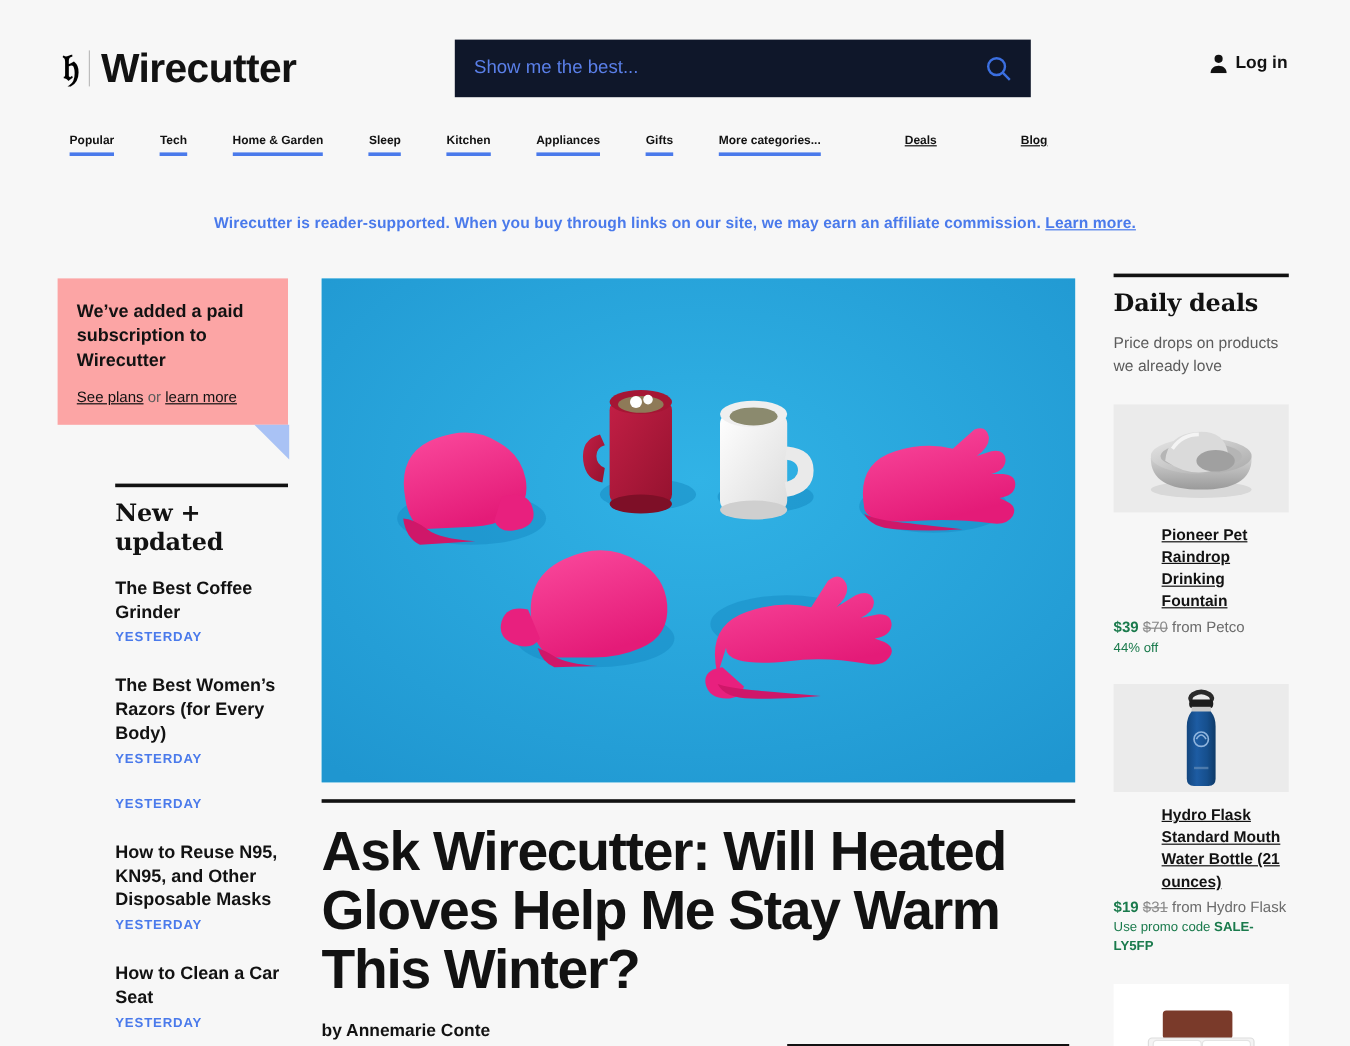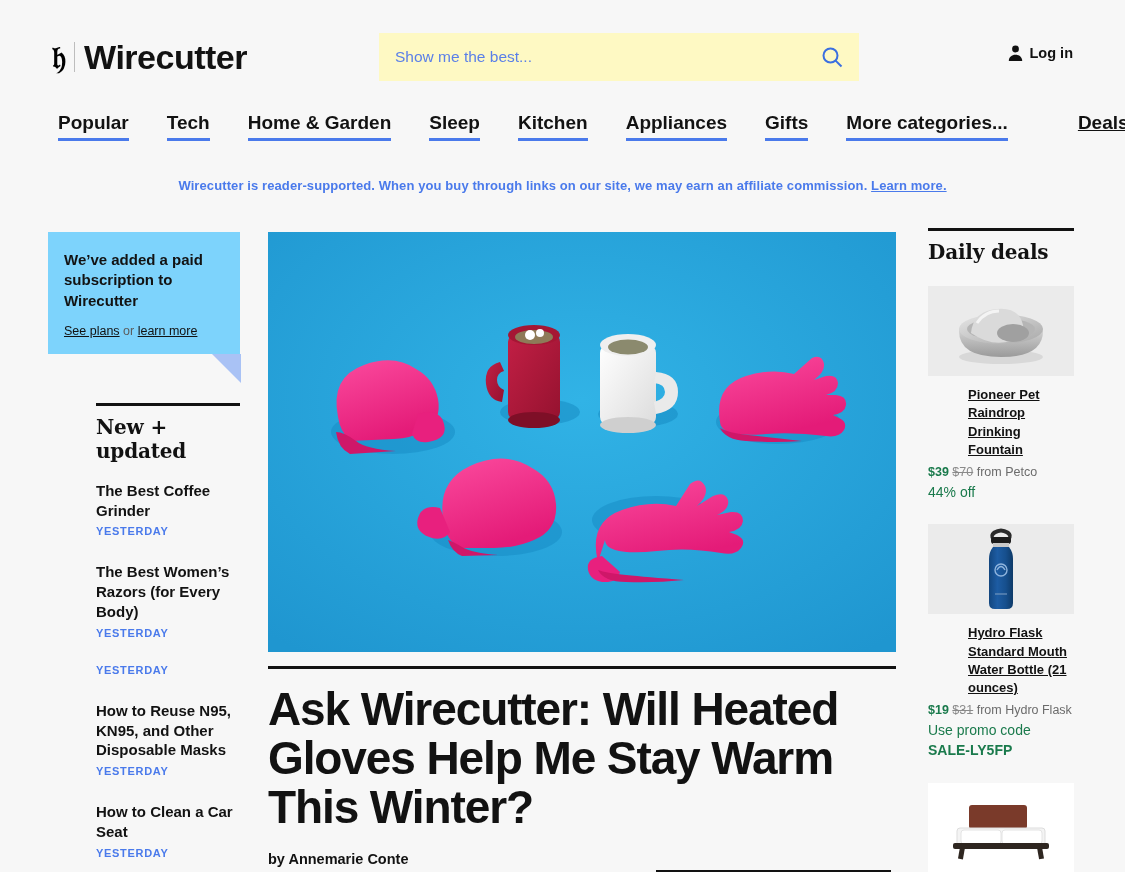--- a/index.html
+++ b/index.html
@@ -24,21 +24,21 @@
   }
   .logo-div { width: 1px; height: 30px; background: #bdbdbd; }
   .logo-word {
     font-family: Liberation Sans, sans-serif;
     font-size: 34px; font-weight: 700; color: #121212;
     line-height: 1; letter-spacing: -0.5px;
   }
   .search-box {
     position: absolute; left: 379px; top: 33px;
     width: 480px; height: 48px;
-    background: #fef9c3;
+    background: #0f172a;
     display: flex; align-items: center;
   }
   .search-input {
     flex: 1; border: 0; outline: 0; background: transparent;
     font-family: "Liberation Sans", sans-serif;
     font-size: 15.5px; color: #5a7fe8; padding: 0 16px;
   }
   .search-input::placeholder { color: #5a7fe8; opacity: 1; }
   .search-btn {
     width: 54px; height: 48px; border: 0; background: transparent;
@@ -50,21 +50,21 @@
   }
   .login-label { font-size: 14.5px; font-weight: 700; color: #121212; }
 
   
   .nav {
     position: absolute; left: 0; top: 112px; width: 1125px;
     display: flex; align-items: flex-start;
     padding-left: 58px;
   }
   .nav-item {
-    font-size: 19px; font-weight: 700; color: #121212;
+    font-size: 10px; font-weight: 700; color: #121212;
     padding-bottom: 7px; margin-right: 38px;
     cursor: pointer; white-space: nowrap; position: relative;
   }
   .nav-item.underlined::after {
     content: ""; position: absolute; left: 0; right: 0; bottom: 0;
     height: 3px; background: #4a7aeb;
   }
   .nav-item.gap-left { margin-left: 32px; text-decoration: underline; }
 
   
@@ -77,21 +77,21 @@
   .affiliate a { color: #4a7aeb; text-decoration: underline; }
 
   
   .columns { position: absolute; left: 0; top: 228px; width: 1125px; }
   .col-left { position: absolute; left: 48px; top: 4px; width: 192px; }
   .col-main { position: absolute; left: 268px; top: 4px; width: 628px; }
   .col-right { position: absolute; left: 928px; top: 0px; width: 146px; }
 
   
   .promo {
-    position: relative; width: 192px; background: #7dd3fc;
+    position: relative; width: 192px; background: #fca5a5;
     padding: 18px 16px 16px 16px;
   }
   .promo-title {
     font-size: 15px; font-weight: 700; color: #121212; line-height: 1.35;
   }
   .promo-links { margin-top: 13px; font-size: 12.5px; color: #5c5c5c; }
   .promo-links a { color: #121212; text-decoration: underline; }
   .promo-fold {
     position: absolute; right: -1px; bottom: -29px;
     width: 0; height: 0;
@@ -147,21 +147,21 @@
     display: flex; align-items: center; justify-content: center; overflow: hidden;
   }
   .deal-img svg { display: block; }
   .deal-name {
     margin-top: 10px; font-size: 13px; font-weight: 700; line-height: 1.42;
     color: #121212; text-decoration: underline; margin-left: 40px;
   }
   .deal-price { margin-top: 5px; font-size: 12.5px; color: #6b6b6b; }
   .deal-price .now { color: #1a7a4c; font-weight: 700; }
   .deal-price .was { color: #8a8a8a; text-decoration: line-through; }
-  .deal-off { margin-top: 3px; font-size: 14px; color: #1a7a4c; line-height: 1.45; }
+  .deal-off { margin-top: 3px; font-size: 11px; color: #1a7a4c; line-height: 1.45; }
   .deal-off .code { font-weight: 700; }
 </style>
 </head>
 <body>
 
 <div class="page">
 
   <div class="header">
 
     <div class="logo-wrap">
@@ -329,20 +329,21 @@
       <h1 class="article-title">Ask Wirecutter: Will Heated Gloves Help Me Stay Warm This Winter?</h1>
 
       <div class="byline">by Annemarie Conte</div>
 
       <div class="inline-rule"></div>
     </div>
 
     <div class="col-right">
       <div class="rule-black"></div>
       <div class="sec-head">Daily deals</div>
+      <div class="deals-sub">Price drops on products we already love</div>
 
       <div class="deal">
         <div class="deal-img">
           <svg width="120" height="76" viewBox="0 0 120 76">
             <defs>
               <linearGradient id="steel1" x1="0" y1="0" x2="0" y2="1">
                 <stop offset="0%" stop-color="#f2f2f2"></stop>
                   <stop offset="50%" stop-color="#c3c3c3"></stop>
                   <stop offset="100%" stop-color="#9a9a9a"></stop>
               </linearGradient>

